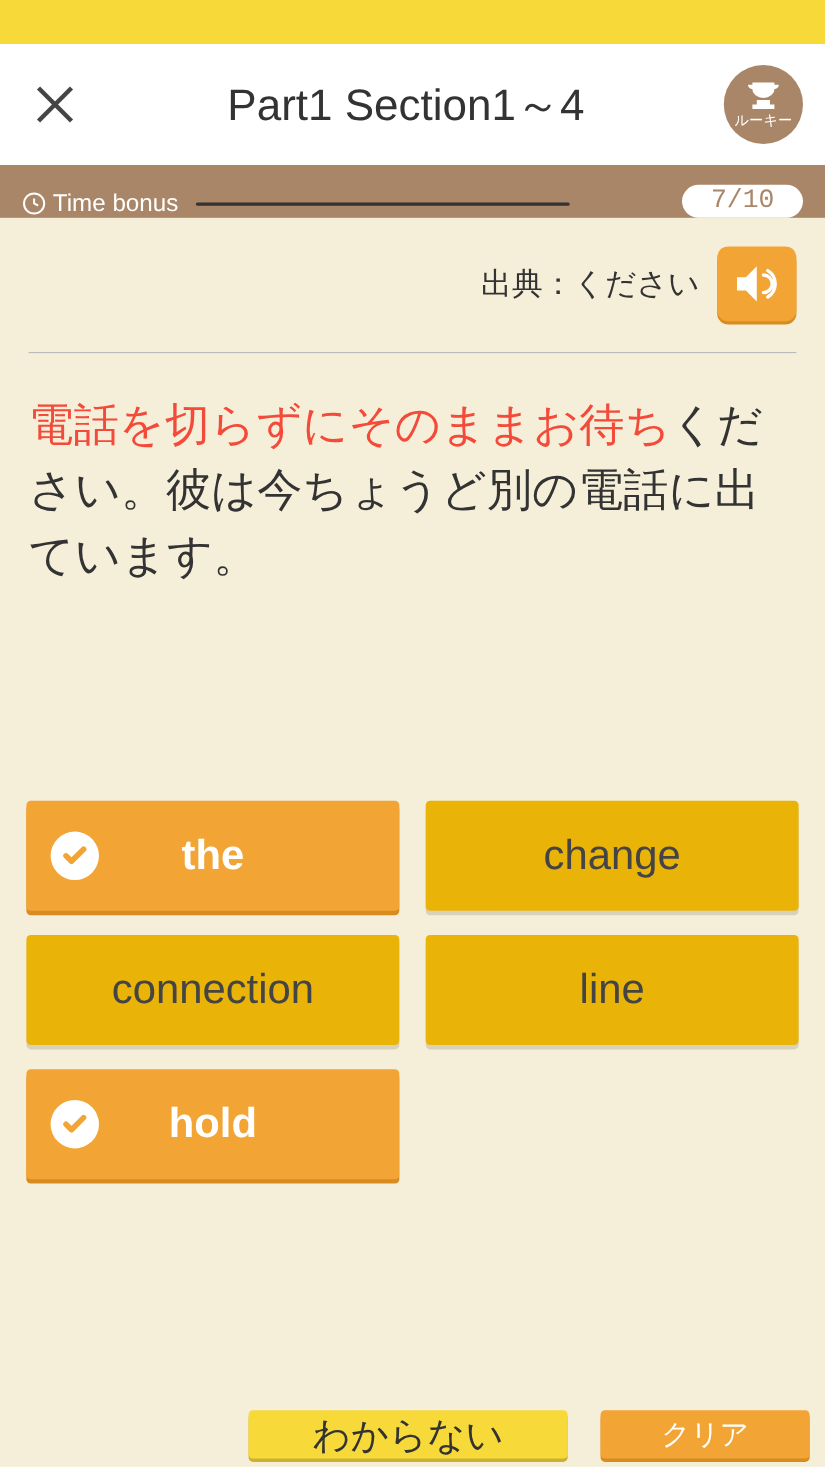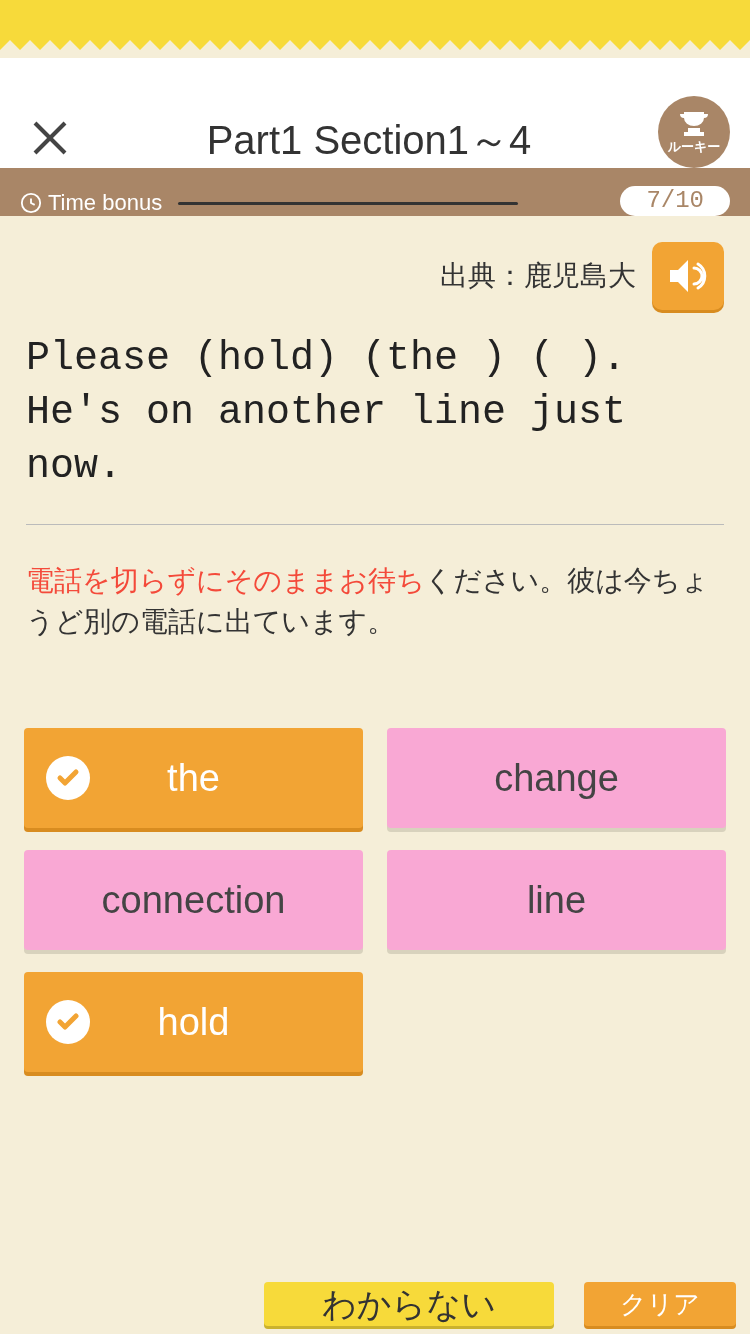--- a/index.html
+++ b/index.html
@@ -1,45 +1,45 @@
 <!DOCTYPE html>
 <html><head>
 <meta charset="utf-8">
 <style>
   * { margin: 0; padding: 0; box-sizing: border-box; }
   html, body { width: 750px; height: 1334px; overflow: hidden; font-family: -apple-system, "Hiragino Sans", "Helvetica Neue", sans-serif; background: #f5eed8; }
   .top-bar { height: 40px; background: #f7da3a; position: relative; }
   .zigzag { position: absolute; bottom: -10px; left: 0; width: 100%; height: 12px; }
-  .header { height: 110px; background: #fff; display: flex; align-items: flex-end; padding: 0 20px; position: relative; margin-top: 18px; }
+  .header { height: 110px; background: #fff; display: flex; align-items: center; padding: 0 20px; position: relative; }
   .close-btn { width: 60px; height: 60px; background: none; border: none; cursor: pointer; display:flex; align-items:center; justify-content:center;}
   .title { flex: 1; text-align: center; font-size: 40px; color: #333; font-weight: 400; }
   .trophy-badge { width: 72px; height: 72px; border-radius: 50%; background: #a98667; display: flex; flex-direction: column; align-items: center; justify-content: center; color: #fff;}
   .trophy-badge svg { margin-bottom: -2px; }
-  .trophy-label { font-size: 13px; color: #fff; font-weight: 700; }
+  .trophy-label { font-size: 13px; color: #fff; font-weight: 400; }
   .info-bar { height: 48px; background: #a98667; display: flex; align-items: flex-end; padding: 0 20px; justify-content: space-between;}
   .time-bonus { display: flex; align-items: center; color: #fff; font-size: 22px; gap: 6px;}
   .clock-icon { width: 22px; height: 22px; }
   .progress-pill { background: #fff; color: #a98667; border-radius: 20px; padding: 0 26px; font-size: 24px; font-weight: 500; line-height: 30px; height:30px;font-family:Liberation Mono, monospace;}
   .bonus-line { width: 340px; height: 3px; background: #333; border-radius: 2px; margin-left:10px;}
   .content { padding: 26px 26px 0 26px; }
   .source-row { display: flex; justify-content: flex-end; align-items: center; gap: 16px; margin-bottom: 22px;}
   .source-text { font-size: 28px; color: #333; }
   .audio-btn { width: 72px; height: 68px; background: #f2a434; border: none; border-radius: 10px; display: flex; align-items: center; justify-content: center; cursor: pointer; box-shadow: 0 3px 0 #d88c20; }
   .question { font-family: "Courier New", monospace; font-size: 40px; color: #222; line-height: 1.35; margin-bottom: 30px; }
   .divider { border: none; border-top: 1px solid #bbb; margin: 28px 0 36px 0; }
-  .translation { font-size: 28px; color: #333; line-height: 1.45; }
+  .translation { font-size: 41px; color: #333; line-height: 1.45; }
   .translation .highlight { color: #f44a3a; }
   .choices { position: absolute; left: 24px; right: 24px; top: 728px; display: grid; grid-template-columns: 1fr 1fr; gap: 22px 24px; }
-  .choice { height: 100px; background: #f9a8d4; border: none; border-radius: 4px; box-shadow: 0 4px 0 #d8d2bd; font-size: 38px; color: #444; cursor: pointer; display: flex; align-items: center; justify-content: center; position: relative; }
-  .choice.selected { background: #f2a434; color: #fff; box-shadow: 0 4px 0 #d88c20; }
+  .choice { height: 100px; background: #eab308; border: none; border-radius: 4px; box-shadow: 0 4px 0 #d8d2bd; font-size: 38px; color: #444; cursor: pointer; display: flex; align-items: center; justify-content: center; position: relative; }
+  .choice.selected { background: #f2a434; color: #fff; box-shadow: 0 4px 0 #d88c20; font-weight: bold; }
   .choice.selected .check { display: flex; }
   .check { position: absolute; left: 22px; width: 44px; height: 44px; border-radius: 50%; background: #fff; display: none; align-items: center; justify-content: center; }
   .bottom-bar { position: absolute; bottom: 0; left: 0; right: 0; height: 54px; display: flex; justify-content: flex-end; align-items: center; gap: 30px; padding: 0 14px 6px 0;}
   .btn-idk { width: 290px; height: 44px; background: #f7da3a; border: none; border-radius: 4px; font-size: 34px; color: #333; cursor: pointer; box-shadow: 0 3px 0 #cbb22e;}
-  .btn-clear { width: 152px; height: 44px; background: #f2a434; border: none; border-radius: 4px; font-size: 26px; color: #fff; cursor: pointer; box-shadow: 0 3px 0 #d88c20;}
+  .btn-clear { width: 190px; height: 44px; background: #f2a434; border: none; border-radius: 4px; font-size: 26px; color: #fff; cursor: pointer; box-shadow: 0 3px 0 #d88c20;}
 </style>
 </head>
 <body>
 
 <div class="top-bar">
   <svg class="zigzag" viewBox="0 0 750 12" preserveAspectRatio="none">
     <path d="M0,0 L750,0 L750,2 L740,12 L730,2 L720,12 L710,2 L700,12 L690,2 L680,12 L670,2 L660,12 L650,2 L640,12 L630,2 L620,12 L610,2 L600,12 L590,2 L580,12 L570,2 L560,12 L550,2 L540,12 L530,2 L520,12 L510,2 L500,12 L490,2 L480,12 L470,2 L460,12 L450,2 L440,12 L430,2 L420,12 L410,2 L400,12 L390,2 L380,12 L370,2 L360,12 L350,2 L340,12 L330,2 L320,12 L310,2 L300,12 L290,2 L280,12 L270,2 L260,12 L250,2 L240,12 L230,2 L220,12 L210,2 L200,12 L190,2 L180,12 L170,2 L160,12 L150,2 L140,12 L130,2 L120,12 L110,2 L100,12 L90,2 L80,12 L70,2 L60,12 L50,2 L40,12 L30,2 L20,12 L10,2 L0,12 Z" fill="#f7da3a"></path>
   </svg>
 </div>
 
@@ -66,29 +66,28 @@
       <path d="M12 7 v5 l4 2" fill="none" stroke="#fff" stroke-width="2"></path>
     </svg>
     <span>Time bonus</span>
     <div class="bonus-line"></div>
   </div>
   <div class="progress-pill">7/10</div>
 </div>
 
 <div class="content">
   <div class="source-row">
-    <span class="source-text">出典：鹿児島大</span>
+    <span class="source-text">出典：ください</span>
     <button class="audio-btn">
       <svg width="44" height="40" viewBox="0 0 44 40">
         <path d="M4 14 h8 l10 -10 v32 l-10 -10 h-8 Z" fill="#fff"></path>
         <path d="M28 12 a8 8 0 0 1 0 16 M32 8 a14 14 0 0 1 0 24" fill="none" stroke="#fff" stroke-width="3" stroke-linecap="round"></path>
       </svg>
     </button>
   </div>
-  <div class="question">Please (hold) (the ) (     ). He's on another line just now.</div>
   <hr class="divider">
   <div class="translation">
     <span class="highlight">電話を切らずにそのままお待ち</span><span>ください。彼は今ちょうど別の電話に出ています。</span>
   </div>
 </div>
 
 <div class="choices" id="choices">
     <button class="choice selected">
       <span class="check">
         <svg width="26" height="26" viewBox="0 0 26 26">

